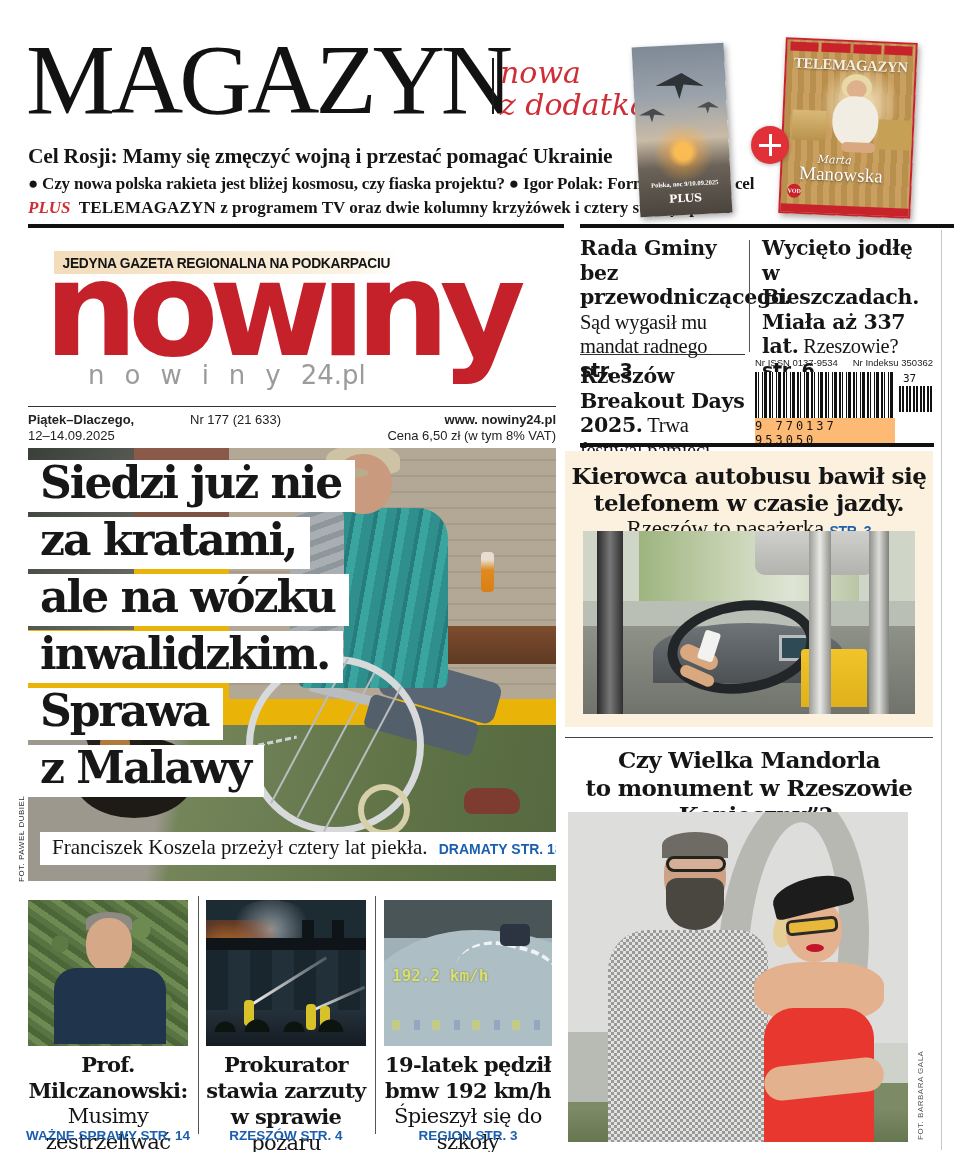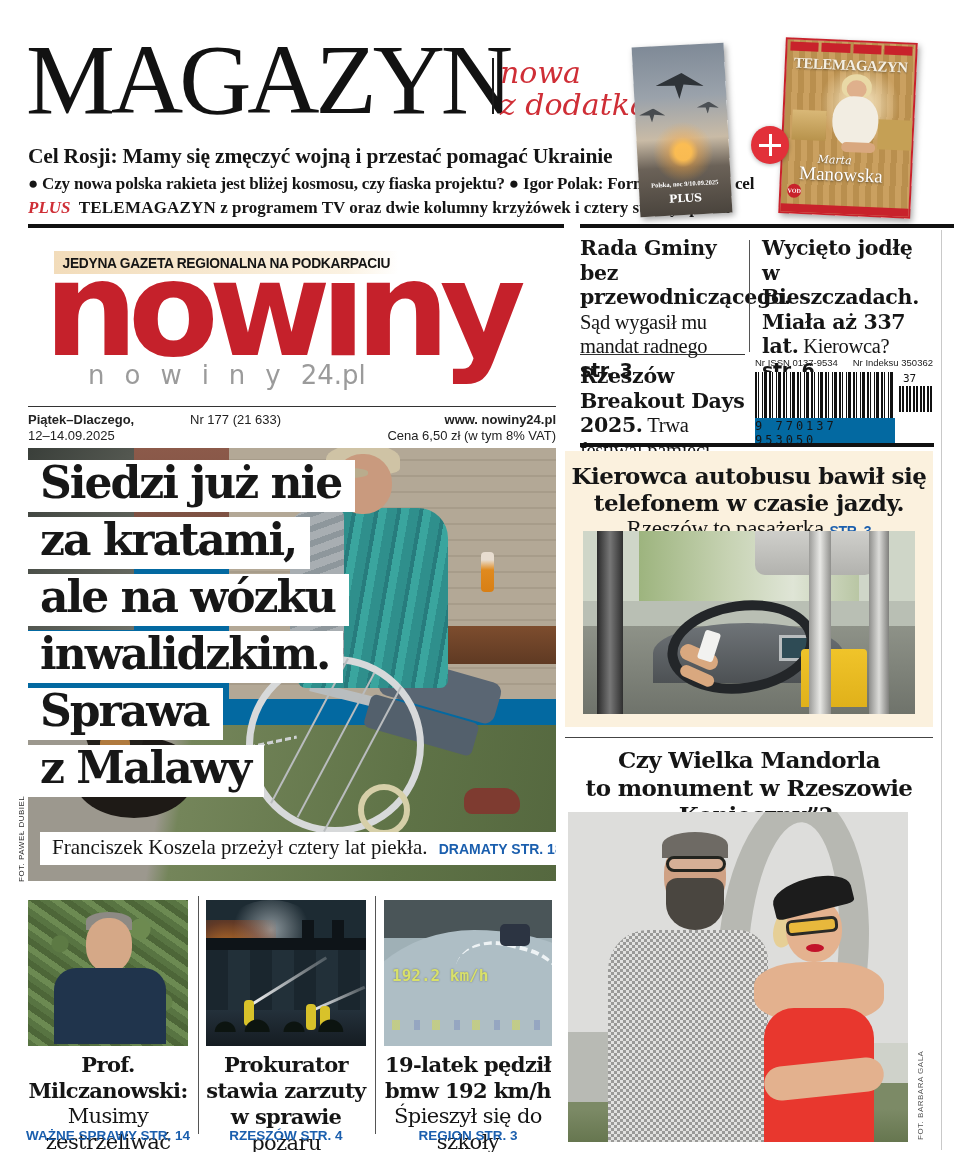--- a/index.html
+++ b/index.html
@@ -62,21 +62,21 @@
 
   
   .kicker-band { left:54px; top:251px; padding:4px 9px 3px; background:linear-gradient(90deg,#f2dcba,#fbf2e2 85%,#fff); font-family:"Liberation Sans",sans-serif; font-weight:700; font-size:14.5px; letter-spacing:-0.3px; transform:scaleX(.95); transform-origin:left; z-index:3; }
   .logo { left:44px; top:240px; font-family:"DejaVu Sans","Liberation Sans",sans-serif; font-weight:800; font-size:132px; line-height:1.05; letter-spacing:-10px; color:#c5212b; z-index:2; }
   .logo-domain { left:88px; top:360px; font-family:"DejaVu Sans",sans-serif; font-size:26px; color:#9b9b9b; z-index:3; }
   .logo-domain .sp { letter-spacing:20px; }
   .dateline { font-family:"Liberation Sans",sans-serif; font-size:13px; line-height:1.25; color:#222; }
   .b { font-weight:700; }
 
   
-  .main-photo { left:28px; top:448px; width:528px; height:433px; overflow:hidden; background:#0369a1; }
+  .main-photo { left:28px; top:448px; width:528px; height:433px; overflow:hidden; background:#eab308; }
   .mp-wall { position:absolute; right:0; top:0; width:62%; height:58%;
      background:repeating-linear-gradient(0deg,#b3a896 0 14px,#a79c8a 14px 16px), #b3a896; }
   .mp-dark { position:absolute; left:0; top:0; width:20%; height:42%; background:linear-gradient(120deg,#3a3f3a,#6c6f66); }
   .mp-house { position:absolute; left:20%; top:0; width:22%; height:20%; background:linear-gradient(#8c5a4a,#7a4f41); }
   .mp-bench { position:absolute; right:0; top:41%; width:46%; height:9%; background:linear-gradient(#7d4d2e,#5f3a23); }
   .mp-grass { position:absolute; left:0; bottom:0; width:100%; height:36%;
      background:linear-gradient(100deg,#9c988e 0 26%,#74855a 30%,#5f7347 70%,#55683f 100%); }
   .mp-bottle { position:absolute; right:62px; top:24%; width:13px; height:40px; border-radius:4px; background:linear-gradient(#e8ddd0 20%,#e08a1e 45%,#d87f15); }
   .wheel { position:absolute; left:218px; top:208px; width:178px; height:178px; border-radius:50%; border:7px solid #d7d9da; background:transparent; }
   .wheel:before { content:""; position:absolute; left:50%; top:0; width:2px; height:100%; background:#b9bcbe; transform:rotate(28deg); box-shadow:-30px 0 0 #b9bcbe,30px 0 0 #b9bcbe; }
@@ -102,21 +102,21 @@
   .caption-strip { position:absolute; left:12px; bottom:16px; background:#fff; padding:3px 12px 5px; font-size:21px; white-space:nowrap; z-index:4; }
   .caption-kicker { font-family:"Liberation Sans",sans-serif; font-weight:700; font-size:14px; color:#1b5fae; margin-left:6px; }
   .vcredit { font-family:"Liberation Sans",sans-serif; font-size:8px; color:#2b2b2b; writing-mode:vertical-rl; transform:rotate(180deg); letter-spacing:.5px; z-index:5; }
 
   
   .brief { font-size:20.5px; line-height:1.2; letter-spacing:-0.3px; }
   .brief .bld { font-family:"DejaVu Serif",serif; font-weight:700; }
   .brief .pg { font-family:"DejaVu Sans",sans-serif; font-weight:700; font-size:19px; }
   .vdiv { background:#555; width:1px; }
   .issn-row { font-family:"Liberation Sans",sans-serif; font-size:9.5px; color:#222; }
-  .barcode { background:#0369a1; }
+  .barcode { background:#fdba74; }
   .bars { height:46px;
     background:repeating-linear-gradient(90deg,#111 0 2px,#fff 2px 3px,#111 3px 4px,#fff 4px 7px,#111 7px 8px,#fff 8px 9px,#111 9px 12px,#fff 12px 14px); }
   .bars-digits { font-family:"DejaVu Sans Mono",monospace; font-size:12px; letter-spacing:3px; margin-top:1px; }
   .mini37 { font-family:"DejaVu Sans Mono",monospace; font-size:11px; }
   .minibars { height:26px; width:34px; background:repeating-linear-gradient(90deg,#111 0 2px,#fff 2px 3px,#111 3px 5px,#fff 5px 7px); }
 
   .cream { left:565px; top:451px; width:368px; height:276px; background:#fbf1de; }
   .cream-h { text-align:center; font-family:"DejaVu Serif",serif; font-weight:700; font-size:23px; line-height:1.18; letter-spacing:-0.5px; }
   .cream-sub { text-align:center; font-size:23px; letter-spacing:-0.3px; }
   .pg-blue { font-family:"Liberation Sans",sans-serif; font-weight:700; font-size:14px; color:#1b5fae; }
@@ -294,21 +294,21 @@
   <div class="abs vcredit" style="left:17px;top:772px;height:110px;">FOT. PAWEŁ DUBIEL</div>
 
   <div class="abs brief" style="left:580px;top:236px;width:160px;">
     <span class="bld">Rada Gminy bez przewodniczącego.</span>
     <span>Sąd wygasił mu mandat radnego</span>
     <div class="pg">str. 3</div>
   </div>
   <div class="abs vdiv" style="left:749px;top:240px;height:112px;"></div>
   <div class="abs brief" style="left:762px;top:236px;width:172px;">
     <span class="bld">Wycięto jodłę w Bieszczadach. Miała aż 337 lat.</span>
-    <span>Kierowca?</span>
+    <span>Rzeszowie?</span>
     <div class="pg">str. 6</div>
   </div>
   <div class="abs rule-thin" style="left:580px;top:354px;width:165px;"></div>
   <div class="abs brief" style="left:580px;top:364px;width:168px;">
     <span class="bld">Rzeszów Breakout Days 2025.</span>
     <span>Trwa festiwal pamięci Tadeusza Nalepy</span>
     <span class="pg">str. 2</span>
   </div>
 
   <div class="abs issn-row" style="left:755px;top:357px;">Nr ISSN 0137-9534</div>

